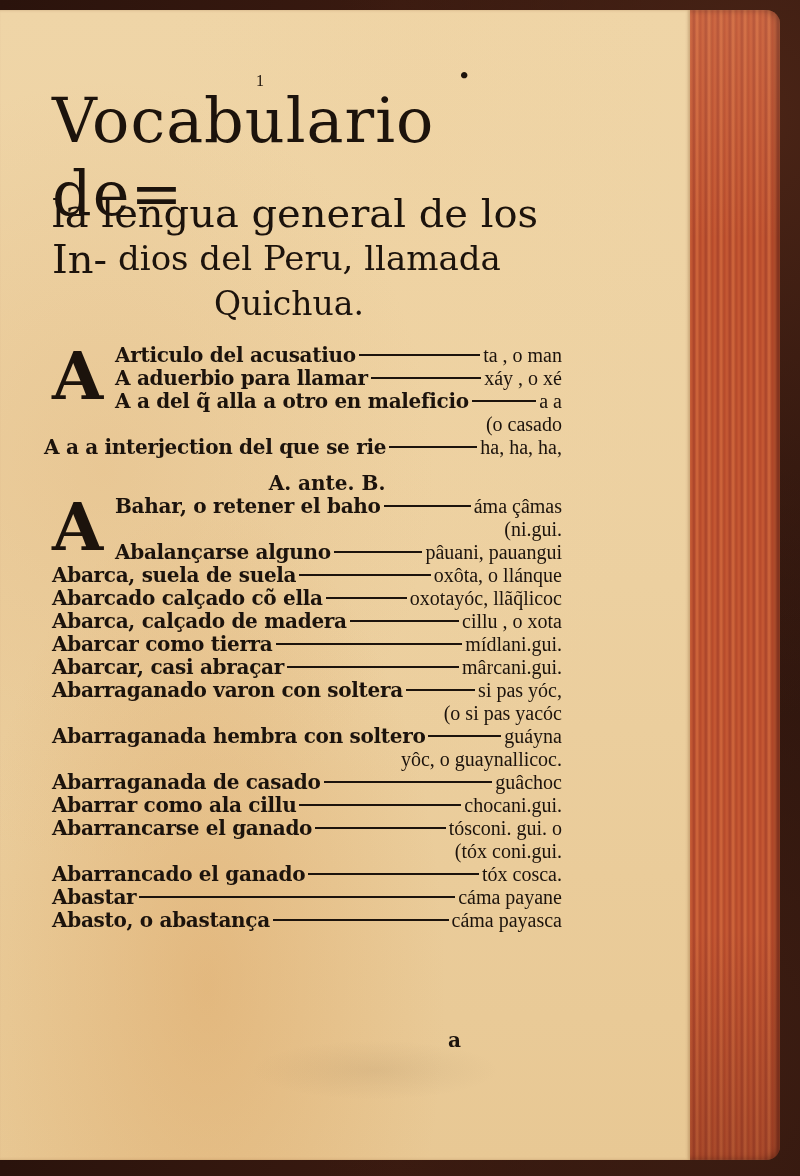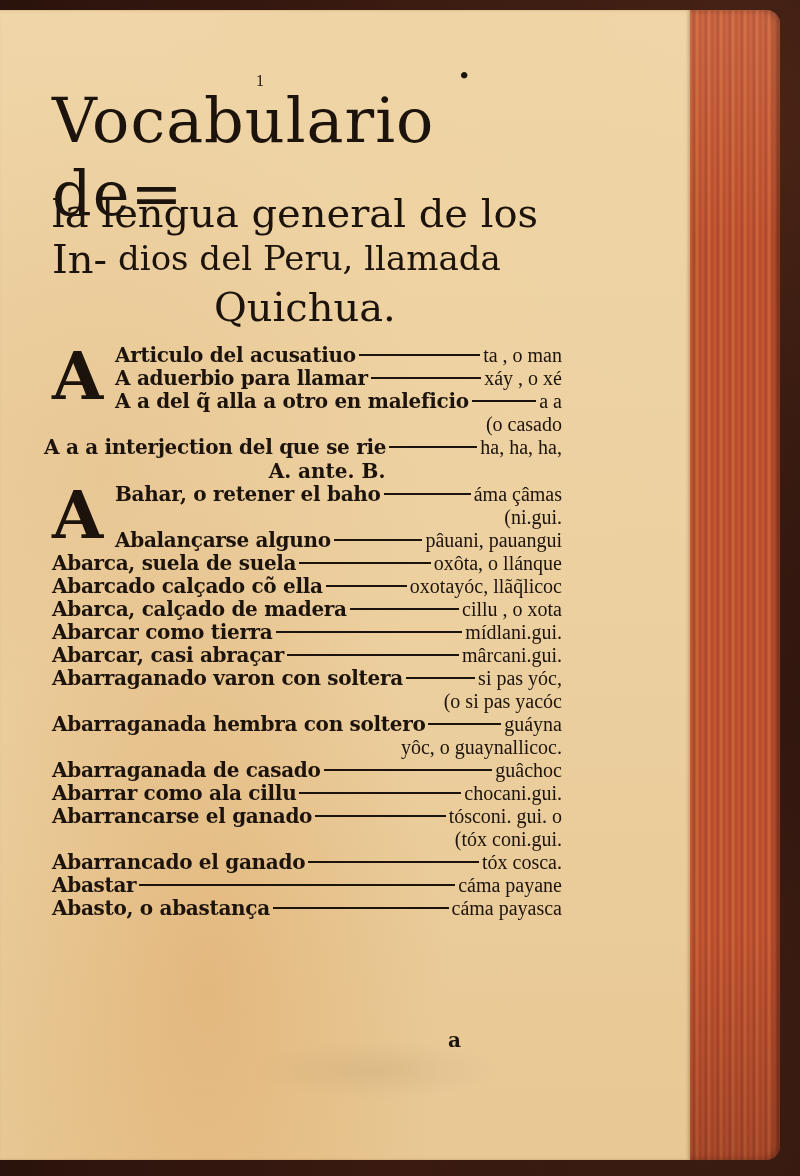--- a/index.html
+++ b/index.html
@@ -46,39 +46,39 @@
   .mark-a { position: absolute; left: 256px; top: 8px; font-size: 16px; }
   .mark-b { position: absolute; left: 460px; top: -2px; font-size: 24px; font-weight: bold; }
   .title {
     position: absolute; left: 0; width: 620px; text-align: center;
     font-family: "DejaVu Serif", "Liberation Serif", serif;
     color: #1c130c;
   }
   .title-1 { top: 74px; left: 52px; width: 520px; text-align: left; font-size: 62px; letter-spacing: 1px; }
   .title-2 { top: 180px; left: 52px; width: 500px; font-size: 40px; text-align: left; }
   .title-3 { top: 228px; left: 118px; width: 420px; font-size: 34px; text-align: left; }
-  .title-4 { top: 274px; left: 214px; width: 200px; font-size: 40px; text-align: left; }
+  .title-4 { top: 274px; left: 214px; width: 200px; font-size: 33px; text-align: left; }
 
   .entries { position: absolute; left: 52px; top: 334px; width: 510px; }
   .entry {
     position: relative; display: flex; align-items: baseline;
     font-family: "DejaVu Serif", serif; font-weight: bold;
     font-size: 20px; line-height: 23px; height: 23px;
     color: #1c130c; white-space: nowrap;
   }
   .entry .es { flex: 0 0 auto; letter-spacing: -0.3px; }
   .entry .dash { flex: 1 1 auto; border-bottom: 2px solid #1c130c; margin: 0 3px; transform: translateY(-6px); min-width: 20px; }
   .entry .qu { flex: 0 0 auto; font-family: "Liberation Serif", serif; font-weight: normal; font-size: 20px; }
   .cont {
     text-align: right; font-family: "Liberation Serif", serif; font-size: 20px;
     line-height: 23px; height: 23px; color: #1c130c; padding-right: 0;
   }
   .section-head {
     text-align: center; font-family: "DejaVu Serif", serif; font-weight: bold;
-    font-size: 20px; line-height: 24px; height: 24px; color: #1c130c; padding-left: 40px;
+    font-size: 20px; line-height: 24px; height: 24px; color: #1c130c; padding-left: 40px; margin-top: 12px;
   }
   .dropcap-wrap { position: relative; }
   .dropcap {
     position: absolute; left: 0; top: 2px;
     font-family: "DejaVu Serif", serif; font-weight: bold; font-size: 66px; line-height: 60px;
     color: #1c130c;
   }
   .dropcap-wrap .entry { padding-left: 63px; }
   .dropcap-wrap .cont { padding-left: 63px; }
   .signature {

